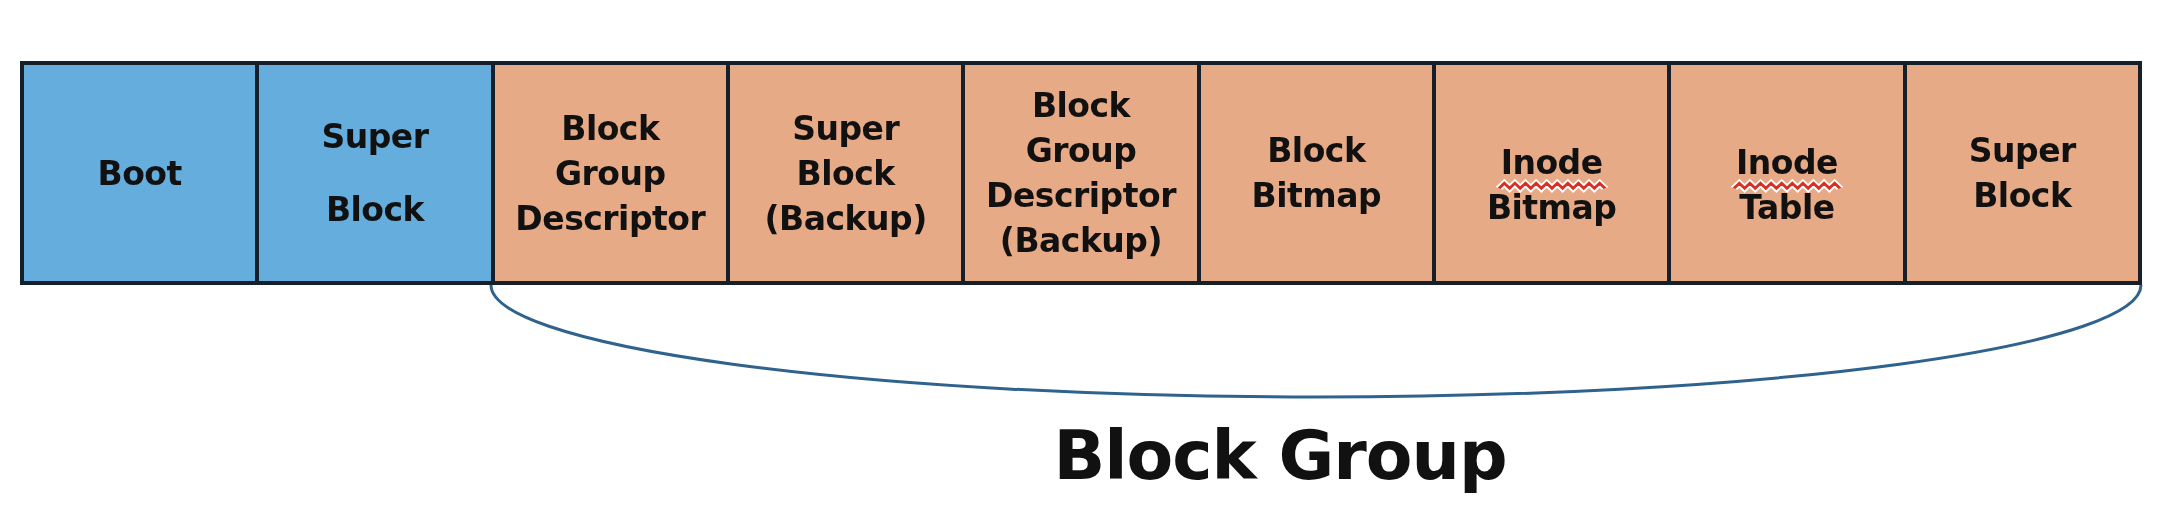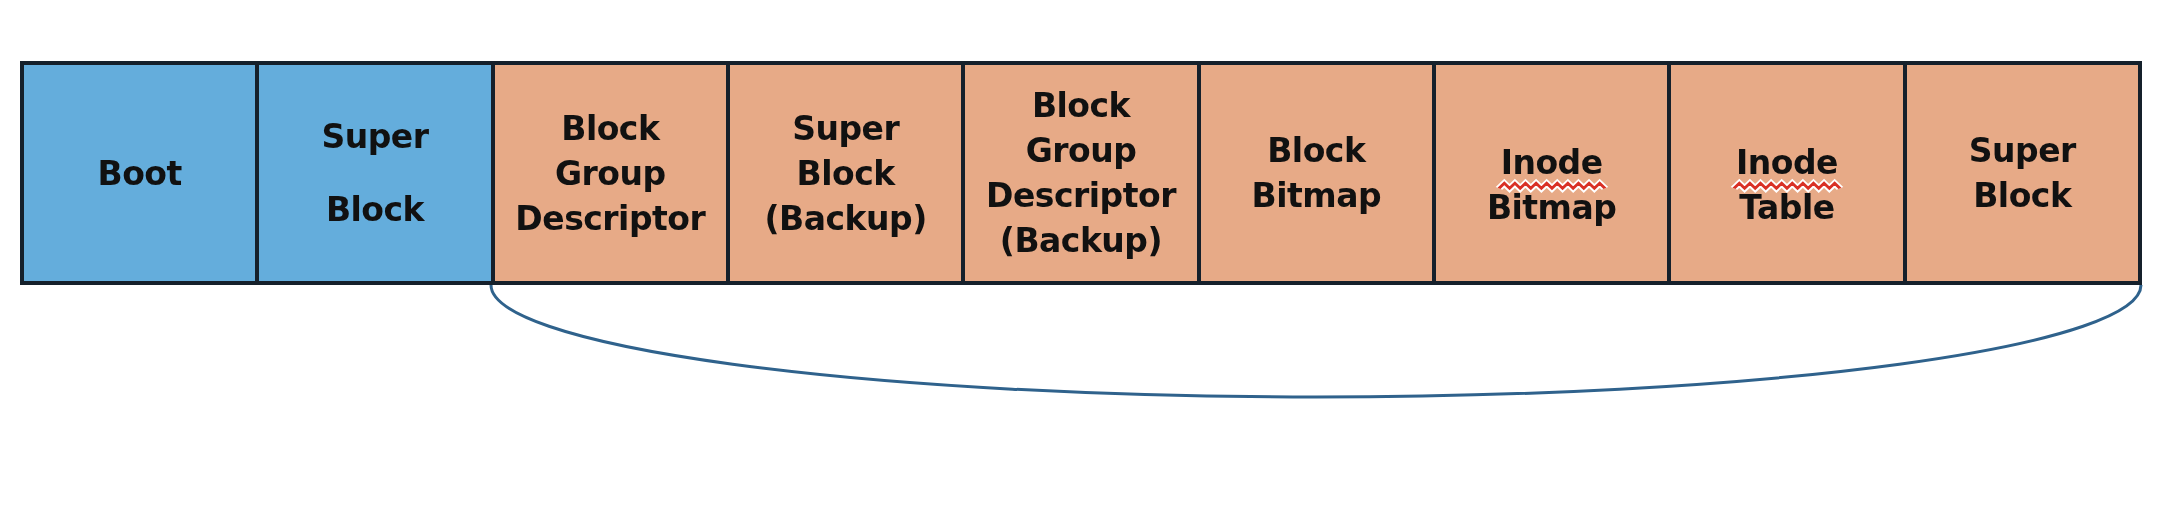--- a/index.html
+++ b/index.html
@@ -137,14 +137,15 @@
       <div class="box orange">
         <div class="line">Super</div>
         <div class="line">Block</div>
       </div>
     </div>
 
   <svg class="brace-svg" viewBox="0 0 1654 125" preserveAspectRatio="none" aria-hidden="true">
     <path class="brace-path" d="M 2 1 A 825 112 0 0 0 1652 1"></path>
   </svg>
 
+  <div class="title">Block Group</div>
 
 </div>
 
 </body></html>

